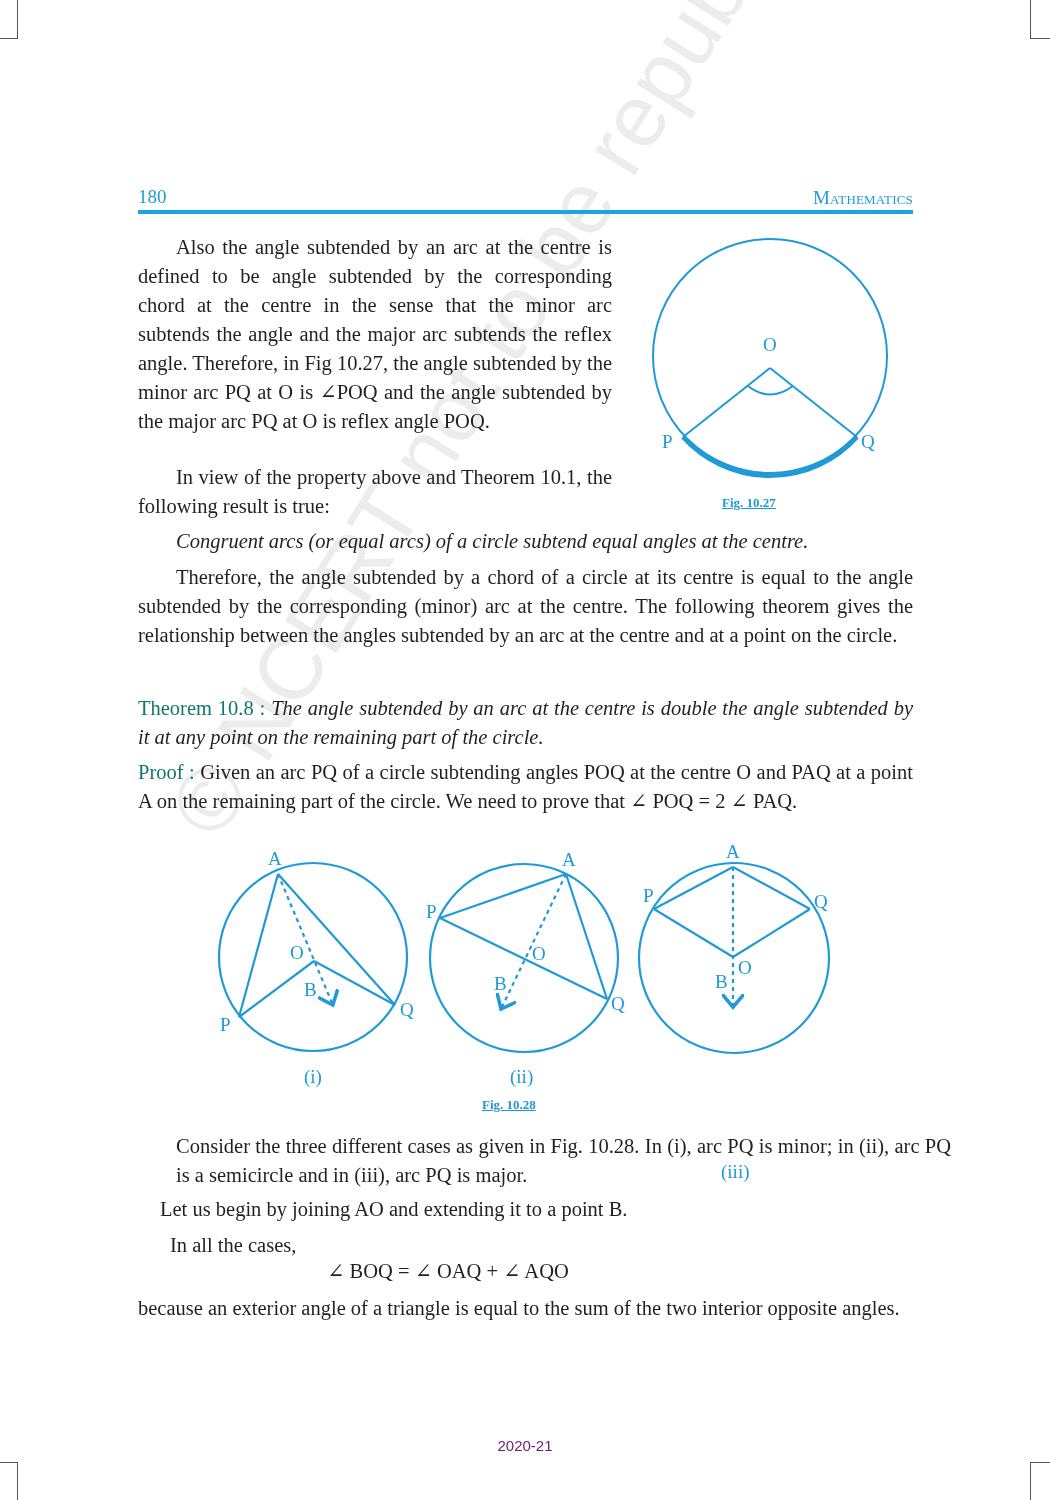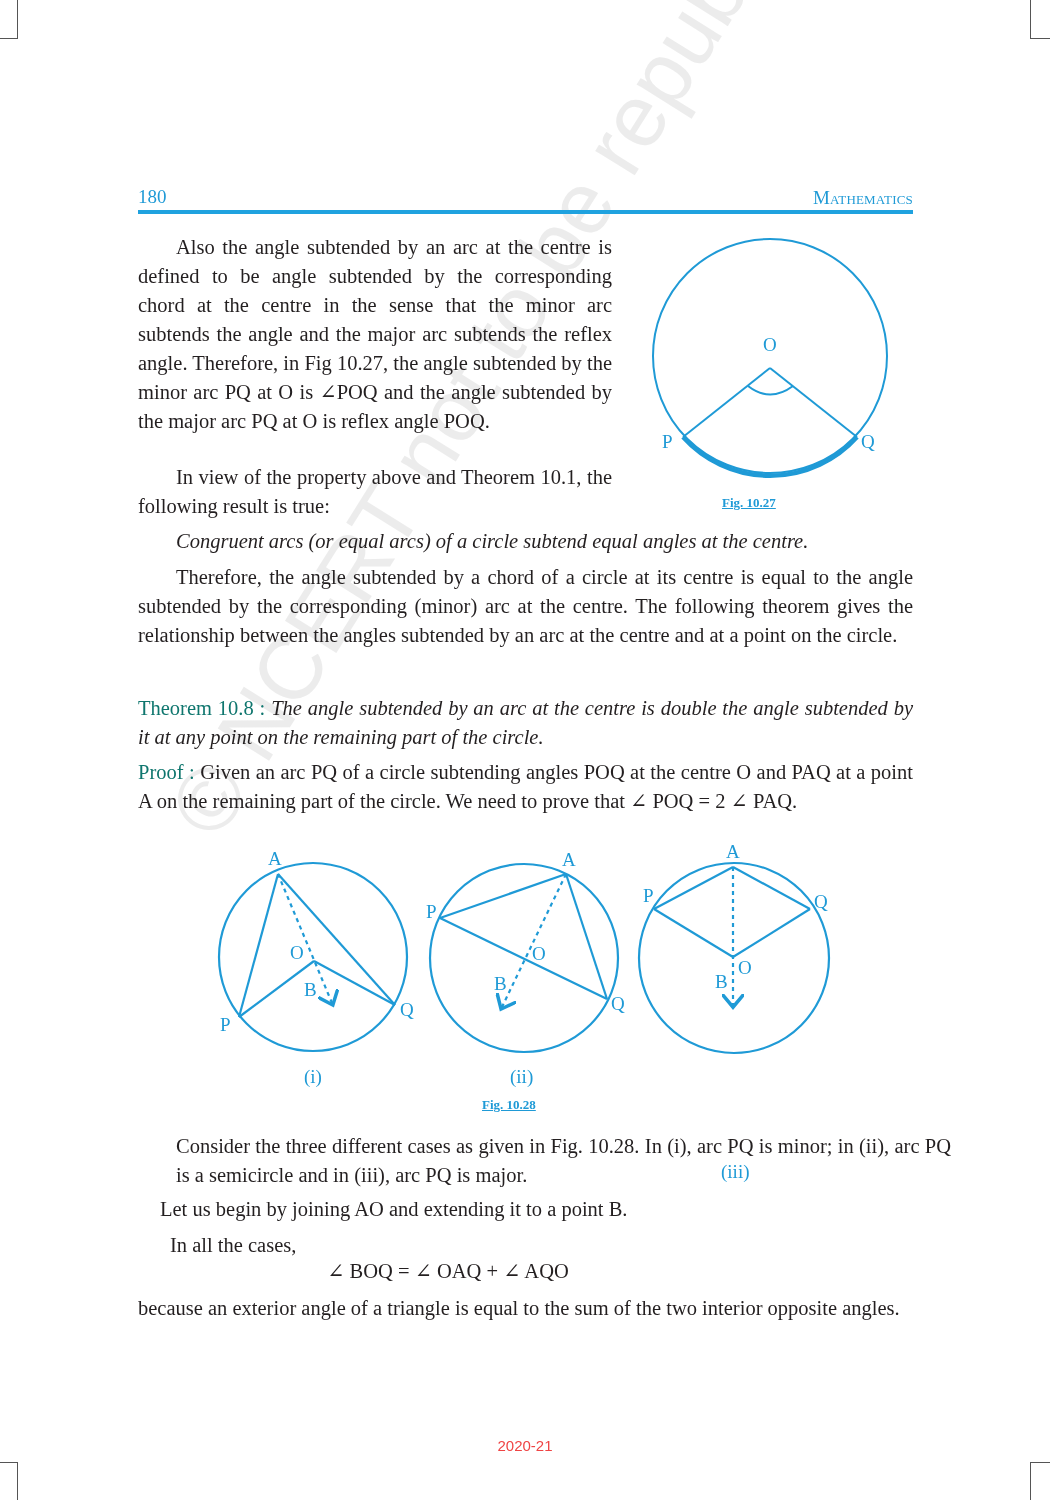--- a/index.html
+++ b/index.html
@@ -35,21 +35,21 @@
       position: absolute; color: #1f9ad6; font-size: 19px;
     }
     svg { position: absolute; overflow: visible; }
     .lbl { font-family: "Liberation Serif", serif; font-size: 19px; fill: #1f9ad6; }
     .equation {
       position: absolute; left: 0; width: 836px; text-align: center; font-size: 20.5px;
       padding-left: 60px; box-sizing: border-box;
     }
     .footer-year {
       position: absolute; left: 0; width: 1050px; top: 1437px; text-align: center;
-      font-family: "Liberation Sans", sans-serif; font-size: 15px; color: #ef4444;
+      font-family: "Liberation Sans", sans-serif; font-size: 15px; color: #701a75;
     }
     .watermark {
       position: absolute; left: 150px; top: 800px; width: 900px;
       transform: rotate(-58deg); transform-origin: left top;
       font-family: "Liberation Sans", sans-serif; font-size: 88px; color: rgba(200,200,200,0.35);
       white-space: nowrap; line-height: 100px; pointer-events: none;
     }
   </style>
 </head>
 <body>

